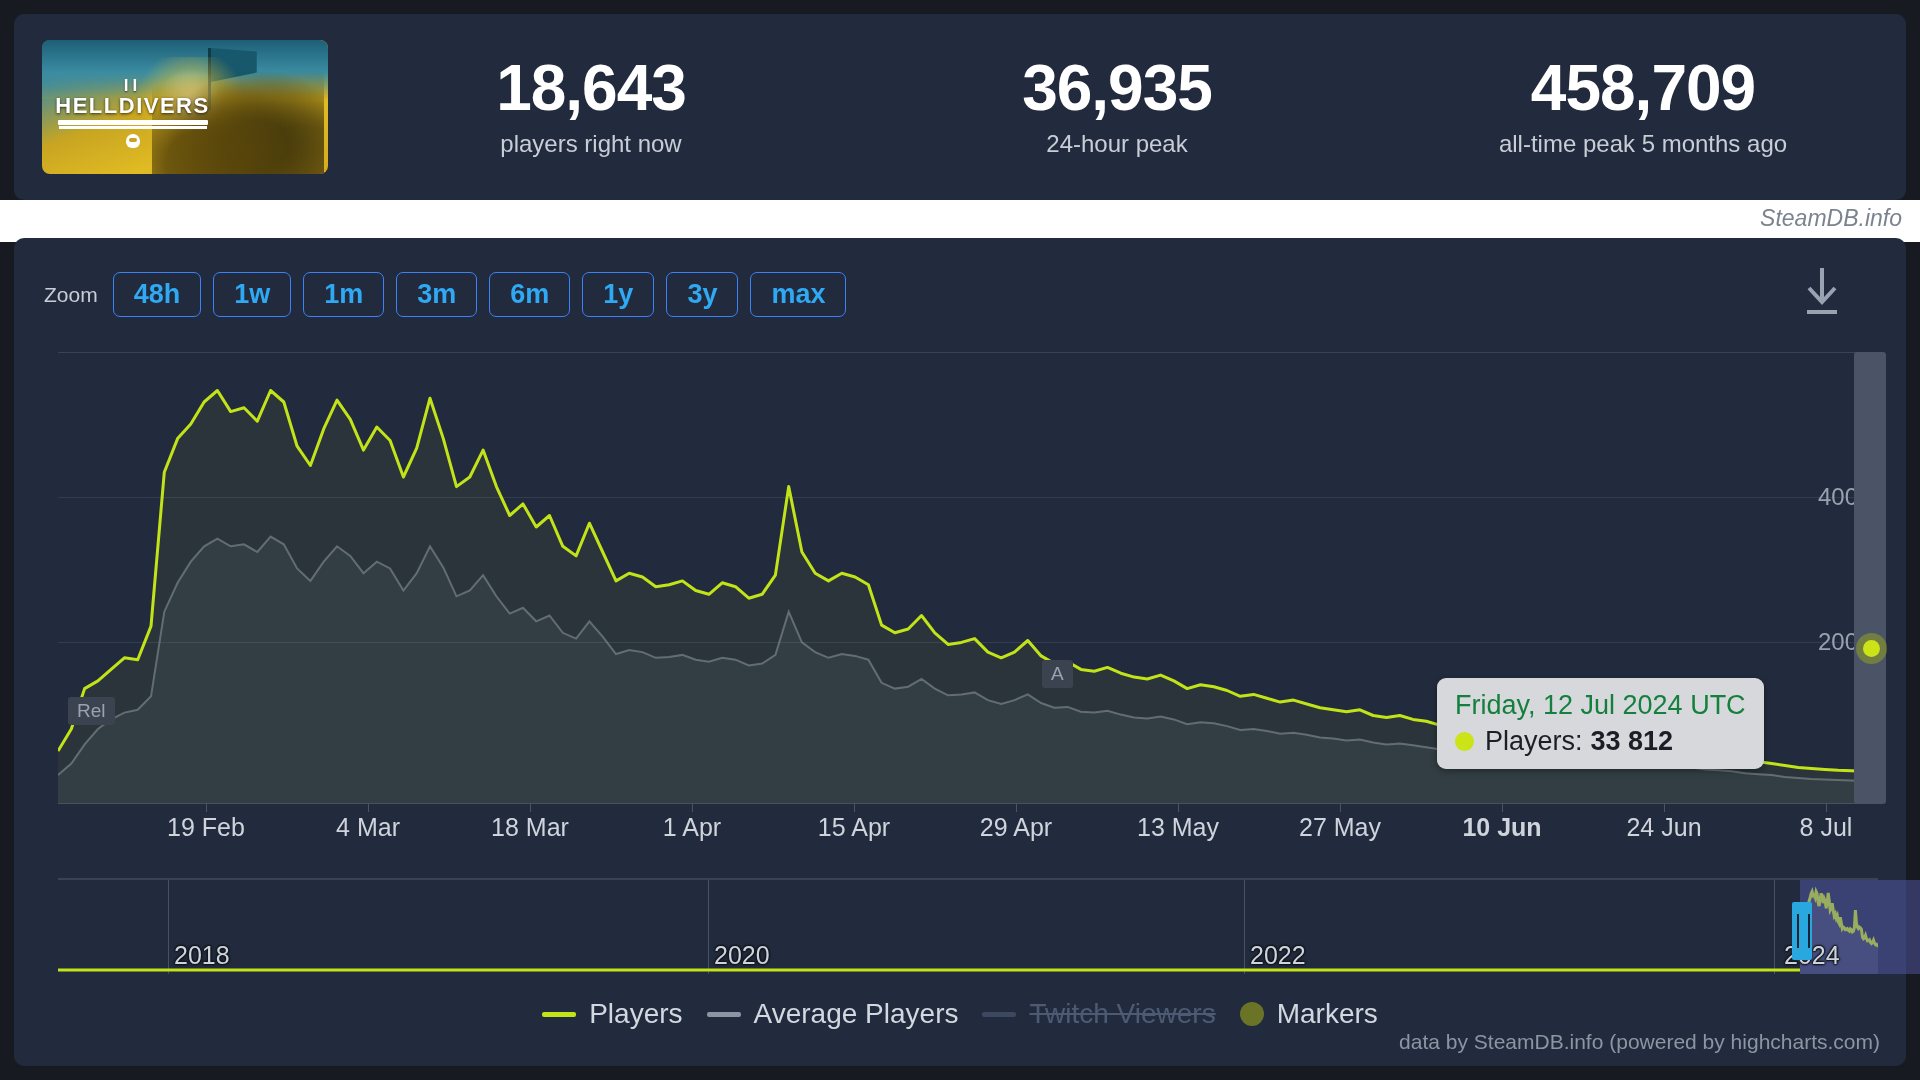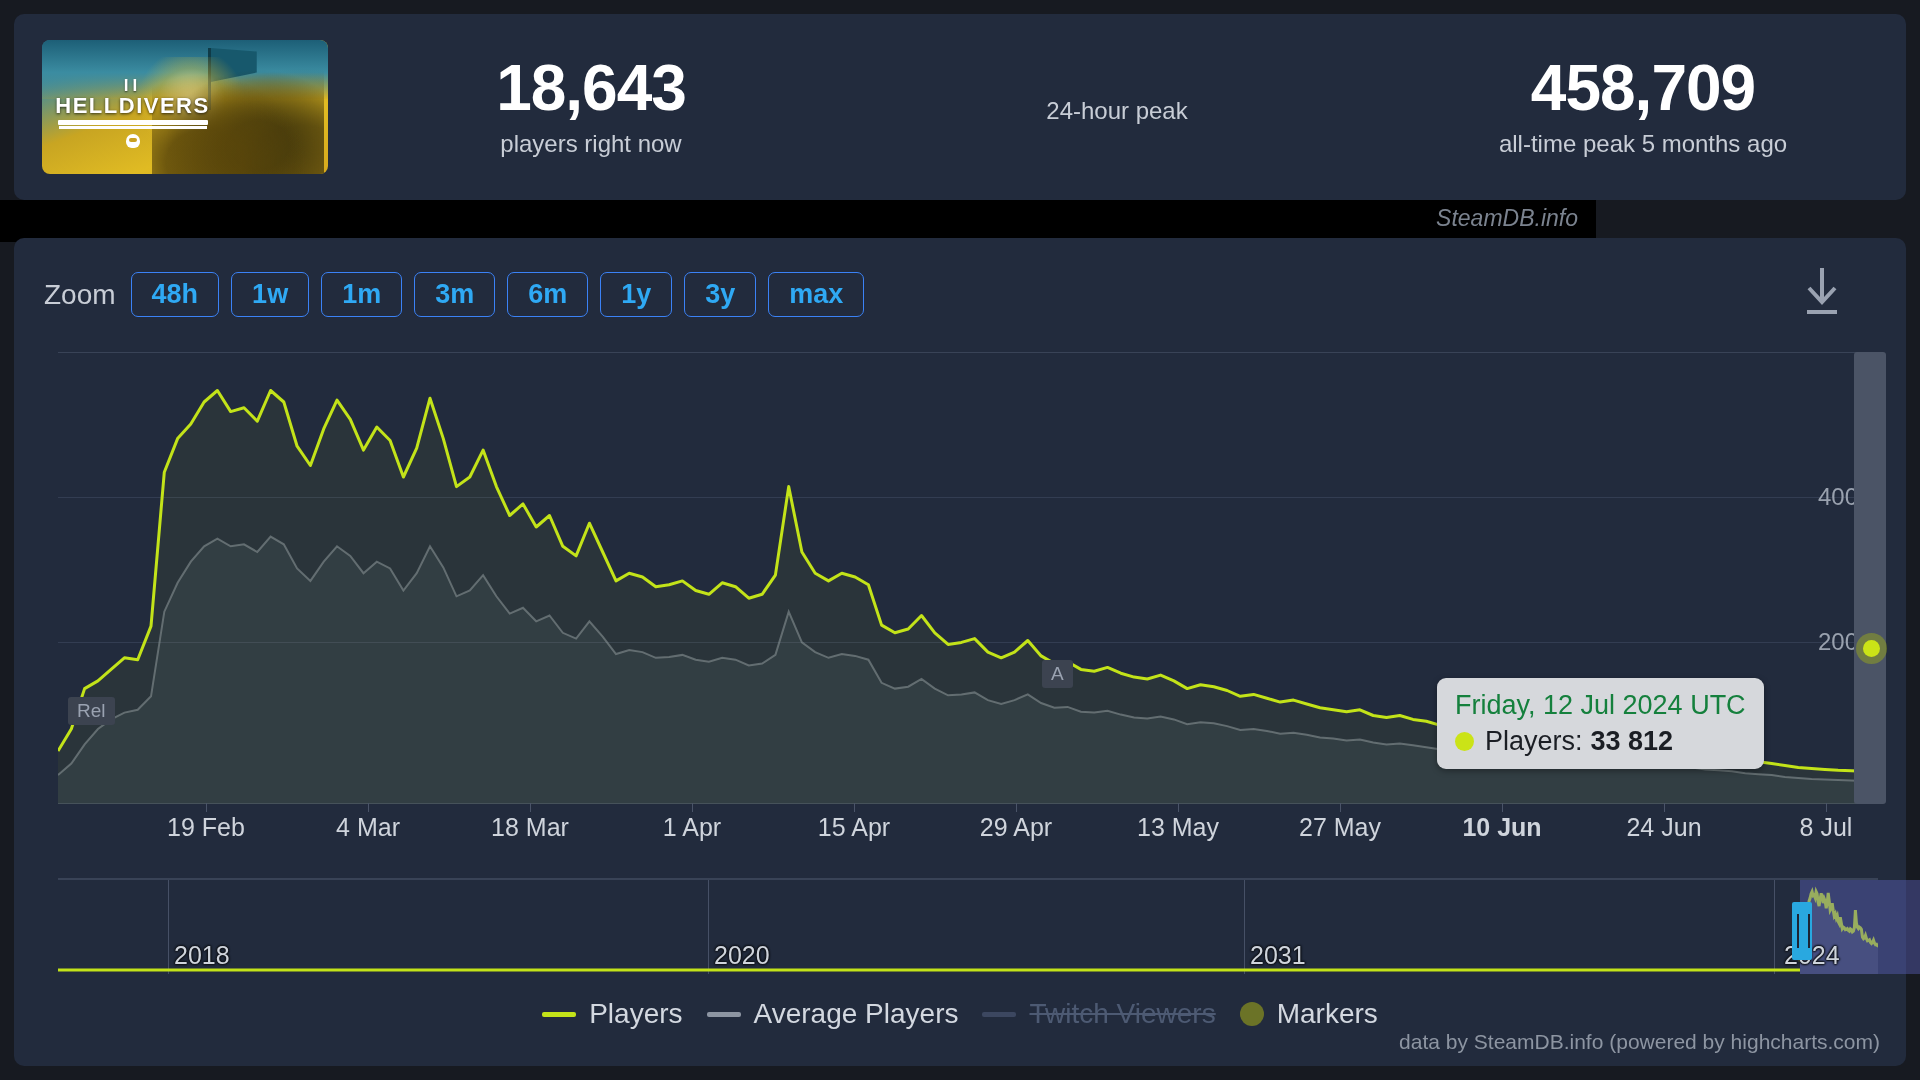--- a/index.html
+++ b/index.html
@@ -50,37 +50,37 @@
   .stat { flex: 1; text-align: center; }
   .stat-num {
     font-family:"Liberation Sans",sans-serif;
     font-weight: bold; font-size: 64px; color: #ffffff; line-height: 1.02;
     letter-spacing: -1px;
   }
   .stat-label { font-size: 24px; color: #c8cdd6; margin-top: 8px; }
 
   
   .watermark-strip {
-    position:absolute; left:0; top:200px; width:1596px; height:42px; background:#000000;
+    position:absolute; left:0; top:200px; width:1920px; height:42px; background:#ffffff;
   }
   .watermark {
     position:absolute; right:18px; top:5px;
     font-size:23px; font-style: italic; color:#7b838f;
     font-family:"Liberation Sans",sans-serif;
   }
 
   
   .chart-card {
     position:absolute; left:14px; top:238px; width:1892px; height:828px;
     background:#222b3d; border-radius:10px;
   }
 
   
   .zoom-row { position:absolute; left:30px; top:34px; display:flex; align-items:center; gap:0; }
-  .zoom-label { font-size:28px; color:#c8cdd6; margin-right:15px; }
+  .zoom-label { font-size:21px; color:#c8cdd6; margin-right:15px; }
   .zoom-btn {
     border:1px solid #3b82f6; background:#222b3d; color:#2fa9f4;
     font-family:"Liberation Sans",sans-serif; font-weight:bold; font-size:27px;
     border-radius:7px; padding:6px 20px; margin-right:12px; cursor:pointer; line-height:1.15;
   }
   .dl-icon { position:absolute; right:62px; top:28px; width:44px; height:52px; cursor:pointer; }
 
   
   .plot { position:absolute; left:44px; top:114px; width:1820px; height:452px; }
   .plot-top-rule { position:absolute; left:0; top:0; width:100%; height:1px; background:#394357; }
@@ -155,20 +155,21 @@
         <div class="logo-bar"></div>
         <div class="logo-skull"></div>
       </div>
     </div>
 
     <div class="stat">
       <div class="stat-num">18,643</div>
       <div class="stat-label">players right now</div>
     </div>
     <div class="stat">
+      <div class="stat-num">36,935</div>
       <div class="stat-label">24-hour peak</div>
     </div>
     <div class="stat">
       <div class="stat-num">458,709</div>
       <div class="stat-label">all-time peak 5 months ago</div>
     </div>
   </div>
 
   <div class="watermark-strip">
     <div class="watermark">SteamDB.info</div>
@@ -253,21 +254,21 @@
       <div class="xlab" style="left:1768px;">8 Jul</div>
     </div>
 
     <div class="navigator">
       <div class="nav-top-rule"></div>
       <div class="nav-vline" style="left:110px;"></div>
       <div class="nav-year" style="left:116px;">2018</div>
       <div class="nav-vline" style="left:650px;"></div>
       <div class="nav-year" style="left:656px;">2020</div>
       <div class="nav-vline" style="left:1186px;"></div>
-      <div class="nav-year" style="left:1192px;">2031</div>
+      <div class="nav-year" style="left:1192px;">2022</div>
       <div class="nav-vline" style="left:1716px;"></div>
 
       <svg id="nav-svg" width="1820" height="96" viewBox="0 0 1820 96" preserveAspectRatio="none" style="position:absolute;left:0;top:0;">
           <path d="M1742.0 83.7L1743.0 79.4L1744.0 71.5L1745.0 70.0L1746.0 67.8L1747.0 65.5L1748.0 65.9L1749.1 59.4L1750.1 29.4L1751.1 22.9L1752.1 20.0L1753.1 15.7L1754.1 13.5L1755.1 17.6L1756.1 16.9L1757.1 19.5L1758.1 13.5L1759.1 15.7L1760.1 24.3L1761.1 28.1L1762.1 21.0L1763.2 15.4L1764.2 19.1L1765.2 25.1L1766.2 20.6L1767.2 23.2L1768.2 30.3L1769.2 24.7L1770.2 15.0L1771.2 22.9L1772.2 32.2L1773.2 30.3L1774.2 25.1L1775.2 32.2L1776.2 37.8L1777.3 35.6L1778.3 40.1L1779.3 37.8L1780.3 43.8L1781.3 45.7L1782.3 39.3L1783.3 44.9L1784.3 50.6L1785.3 49.1L1786.3 49.8L1787.3 51.7L1788.3 51.3L1789.3 50.6L1790.4 52.4L1791.4 53.2L1792.4 50.9L1793.4 51.7L1794.4 53.9L1795.4 53.2L1796.4 49.4L1797.4 32.2L1798.4 44.9L1799.4 49.1L1800.4 50.6L1801.4 49.1L1802.4 49.8L1803.4 51.3L1804.5 59.2L1805.5 60.7L1806.5 59.9L1807.5 57.3L1808.5 60.7L1809.5 62.9L1810.5 62.5L1811.5 61.8L1812.5 64.4L1813.5 65.5L1814.5 64.4L1815.5 62.2L1816.5 65.2L1817.5 66.7L1818.6 66.3L1819.6 67.8L1820.6 68.2L1821.6 67.4L1822.6 68.5L1823.6 69.3L1824.6 69.7L1825.6 68.9L1826.6 70.0L1827.6 71.5L1828.6 70.8L1829.6 71.2L1830.6 71.9L1831.6 73.0L1832.7 72.7L1833.7 73.4L1834.7 74.2L1835.7 73.8L1836.7 74.5L1837.7 75.3L1838.7 75.7L1839.7 76.0L1840.7 75.7L1841.7 76.8L1842.7 77.1L1843.7 76.8L1844.7 77.5L1845.8 77.9L1846.8 78.6L1847.8 78.3L1848.8 79.0L1849.8 79.4L1850.8 79.0L1851.8 79.8L1852.8 80.1L1853.8 80.5L1854.8 80.9L1855.8 80.5L1856.8 81.3L1857.8 81.6L1858.8 82.0L1859.9 81.6L1860.9 82.4L1861.9 82.8L1862.9 83.1L1863.9 82.8L1864.9 83.5L1865.9 83.9L1866.9 84.3L1867.9 84.6L1868.9 85.0L1869.9 85.4L1870.9 85.8L1871.9 86.1L1872.9 86.5L1874.0 86.9L1875.0 87.1L1876.0 87.3L1877.0 87.4L1878.0 87.5L1879.0 87.6L1880.0 87.7 L 1880 96 L 1742 96 Z" fill="rgba(160,175,190,0.18)"></path>
           <path d="M1742.0 83.7L1743.0 79.4L1744.0 71.5L1745.0 70.0L1746.0 67.8L1747.0 65.5L1748.0 65.9L1749.1 59.4L1750.1 29.4L1751.1 22.9L1752.1 20.0L1753.1 15.7L1754.1 13.5L1755.1 17.6L1756.1 16.9L1757.1 19.5L1758.1 13.5L1759.1 15.7L1760.1 24.3L1761.1 28.1L1762.1 21.0L1763.2 15.4L1764.2 19.1L1765.2 25.1L1766.2 20.6L1767.2 23.2L1768.2 30.3L1769.2 24.7L1770.2 15.0L1771.2 22.9L1772.2 32.2L1773.2 30.3L1774.2 25.1L1775.2 32.2L1776.2 37.8L1777.3 35.6L1778.3 40.1L1779.3 37.8L1780.3 43.8L1781.3 45.7L1782.3 39.3L1783.3 44.9L1784.3 50.6L1785.3 49.1L1786.3 49.8L1787.3 51.7L1788.3 51.3L1789.3 50.6L1790.4 52.4L1791.4 53.2L1792.4 50.9L1793.4 51.7L1794.4 53.9L1795.4 53.2L1796.4 49.4L1797.4 32.2L1798.4 44.9L1799.4 49.1L1800.4 50.6L1801.4 49.1L1802.4 49.8L1803.4 51.3L1804.5 59.2L1805.5 60.7L1806.5 59.9L1807.5 57.3L1808.5 60.7L1809.5 62.9L1810.5 62.5L1811.5 61.8L1812.5 64.4L1813.5 65.5L1814.5 64.4L1815.5 62.2L1816.5 65.2L1817.5 66.7L1818.6 66.3L1819.6 67.8L1820.6 68.2L1821.6 67.4L1822.6 68.5L1823.6 69.3L1824.6 69.7L1825.6 68.9L1826.6 70.0L1827.6 71.5L1828.6 70.8L1829.6 71.2L1830.6 71.9L1831.6 73.0L1832.7 72.7L1833.7 73.4L1834.7 74.2L1835.7 73.8L1836.7 74.5L1837.7 75.3L1838.7 75.7L1839.7 76.0L1840.7 75.7L1841.7 76.8L1842.7 77.1L1843.7 76.8L1844.7 77.5L1845.8 77.9L1846.8 78.6L1847.8 78.3L1848.8 79.0L1849.8 79.4L1850.8 79.0L1851.8 79.8L1852.8 80.1L1853.8 80.5L1854.8 80.9L1855.8 80.5L1856.8 81.3L1857.8 81.6L1858.8 82.0L1859.9 81.6L1860.9 82.4L1861.9 82.8L1862.9 83.1L1863.9 82.8L1864.9 83.5L1865.9 83.9L1866.9 84.3L1867.9 84.6L1868.9 85.0L1869.9 85.4L1870.9 85.8L1871.9 86.1L1872.9 86.5L1874.0 86.9L1875.0 87.1L1876.0 87.3L1877.0 87.4L1878.0 87.5L1879.0 87.6L1880.0 87.7" fill="none" stroke="#c3e319" stroke-width="3"></path>
           <path d="M 0 92 L 1742 92" stroke="#c3e319" stroke-width="3" fill="none"></path>
         </svg>
 
       <div class="nav-sel" style="left:1742px; width:138px;"></div>
       <div class="nav-year" style="left:1726px;">2024</div>

